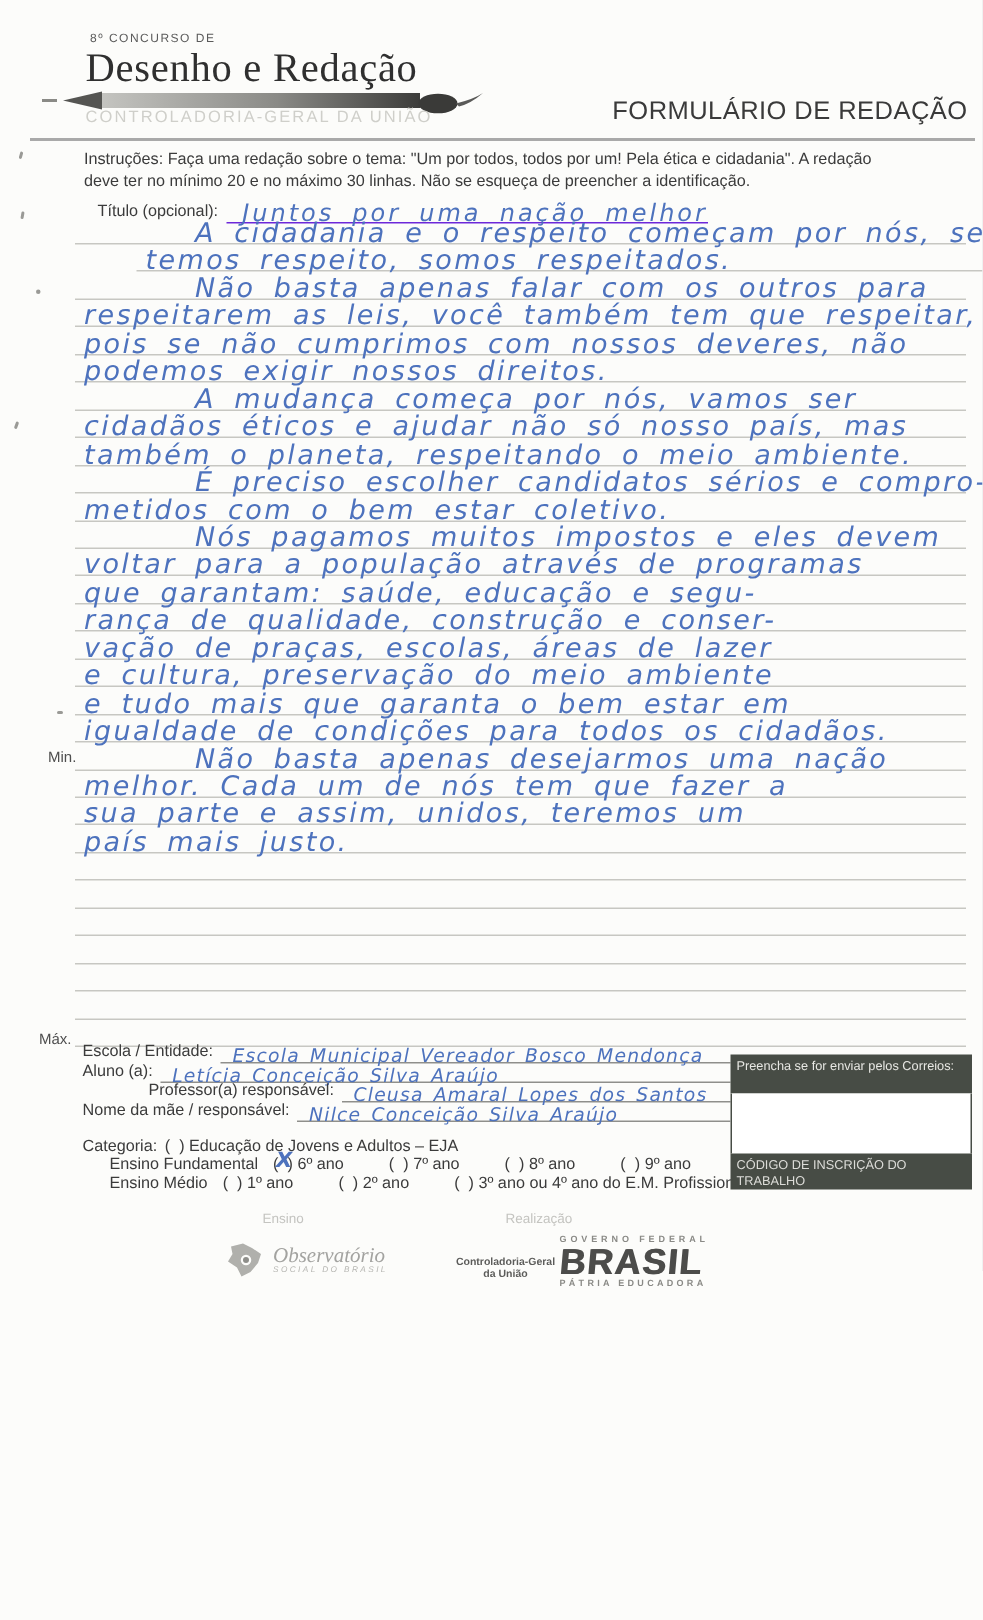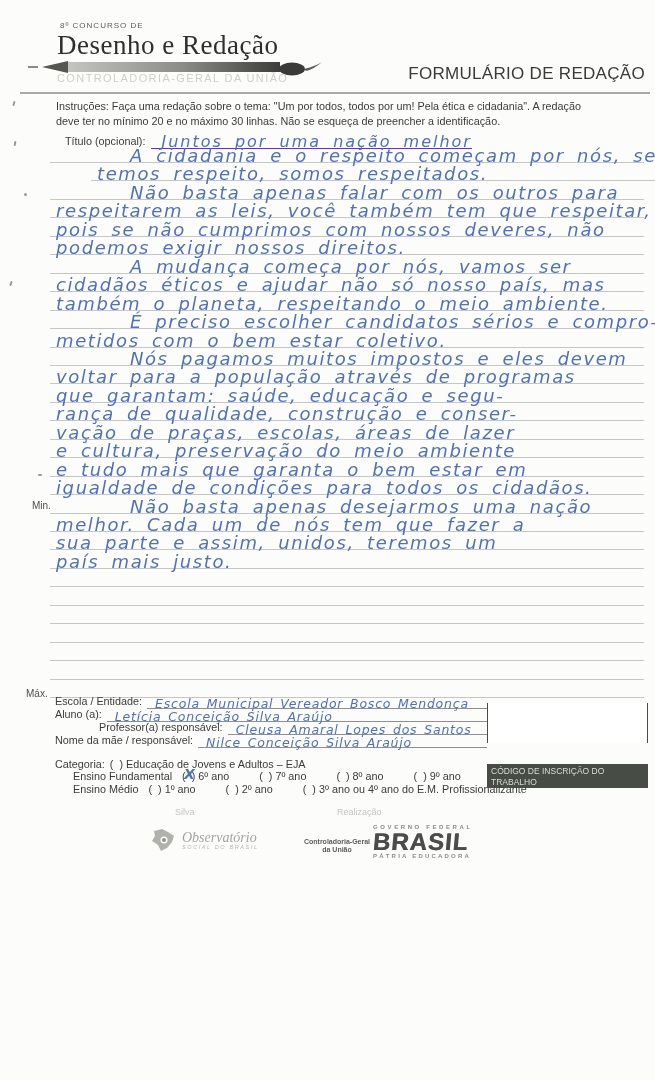--- a/index.html
+++ b/index.html
@@ -43,21 +43,21 @@
   .cat-row{position:absolute;left:55px;top:758px;display:flex;align-items:flex-end;font-size:10.8px;color:#3b3b3b;}
   .grade-row{position:absolute;left:73px;display:flex;align-items:flex-end;font-size:10.8px;color:#3b3b3b;white-space:pre;}
   .grade-group{padding-right:10px;}
   .opt{display:inline-flex;margin-right:30px;white-space:pre;}
   .cb{position:relative;white-space:pre;padding-right:3px;}
   .cb-x{position:absolute;left:2px;top:-4px;font-family:"DejaVu Sans",sans-serif;font-style:italic;font-weight:bold;font-size:14px;color:var(--hand);}
   
   .correios{position:absolute;left:487px;top:703px;width:161px;}
   .correios-hdr{background:var(--dark);color:#e8e8e4;font-size:8.5px;line-height:11px;padding:2px 4px;height:22px;}
   .correios-body{background:#ffffff;border-left:1px solid var(--dark);border-right:1px solid var(--dark);height:40px;}
-  .correios-ftr{background:var(--dark);color:#dcdcd8;font-size:8.5px;line-height:11px;padding:2px 4px;height:20px;margin-top:21px;}
+  .correios-ftr{background:var(--dark);color:#dcdcd8;font-size:8.5px;line-height:11px;padding:2px 4px;height:20px;}
   
   .apoio-lbl{position:absolute;left:175px;top:807px;font-size:9px;color:#c4c4c0;}
   .realiza-lbl{position:absolute;left:337px;top:807px;font-size:9px;color:#c4c4c0;}
   .obs-logo{position:absolute;left:148px;top:827px;display:flex;align-items:center;font-style:italic;}
   .obs-map{margin-right:6px;}
   .obs-title{font-family:"Liberation Serif",serif;font-size:14px;color:#a3a3a0;line-height:13px;}
   .obs-sub{font-size:5.5px;letter-spacing:1.6px;color:#b6b6b2;}
   .cgu-logo{position:absolute;left:303px;top:838px;width:68px;font-size:7px;font-weight:bold;color:#5c5c5a;text-align:center;line-height:8px;}
   .brasil-logo{position:absolute;left:373px;top:824px;color:#4c4c4a;}
   .br-top{font-size:6px;font-weight:bold;letter-spacing:2.6px;color:#8a8a86;}
@@ -229,25 +229,26 @@
     <span class="id-label">Categoria:</span>
     <span class="cb"><span>(  )</span></span>
     <span>Educação de Jovens e Adultos – EJA</span>
   </div>
   <div id="grade-rows">
       <div class="grade-row" style="top: 770px;"><span class="grade-group">Ensino Fundamental</span><span class="opt"><span class="cb"><span>(  )</span><span class="cb-x">X</span></span><span>6º ano</span></span><span class="opt"><span class="cb"><span>(  )</span></span><span>7º ano</span></span><span class="opt"><span class="cb"><span>(  )</span></span><span>8º ano</span></span><span class="opt"><span class="cb"><span>(  )</span></span><span>9º ano</span></span></div>
       <div class="grade-row" style="top: 783px;"><span class="grade-group">Ensino Médio</span><span class="opt"><span class="cb"><span>(  )</span></span><span>1º ano</span></span><span class="opt"><span class="cb"><span>(  )</span></span><span>2º ano</span></span><span class="opt"><span class="cb"><span>(  )</span></span><span>3º ano ou 4º ano do E.M. Profissionalizante</span></span></div>
     </div>
 
   <div class="correios">
+    <div class="correios-hdr">Preencha se for enviar pelos Correios:</div>
     <div class="correios-body"></div>
     <div class="correios-ftr">CÓDIGO DE INSCRIÇÃO DO TRABALHO</div>
   </div>
 
-  <div class="apoio-lbl">Silva</div>
+  <div class="apoio-lbl">Ensino</div>
   <div class="realiza-lbl">Realização</div>
 
   <div class="obs-logo">
     <svg class="obs-map" width="28" height="26">
       <path d="M6 4 L14 2 L20 5 L26 9 L24 15 L19 21 L13 24 L10 18 L4 14 L7 9 Z" fill="#b0b0ac"></path>
       <circle cx="16" cy="13" r="3.5" fill="#fcfcfa"></circle>
       <circle cx="16" cy="13" r="2" fill="#8e8e8a"></circle>
     </svg>
     <div>
       <div class="obs-title">Observatório</div>

